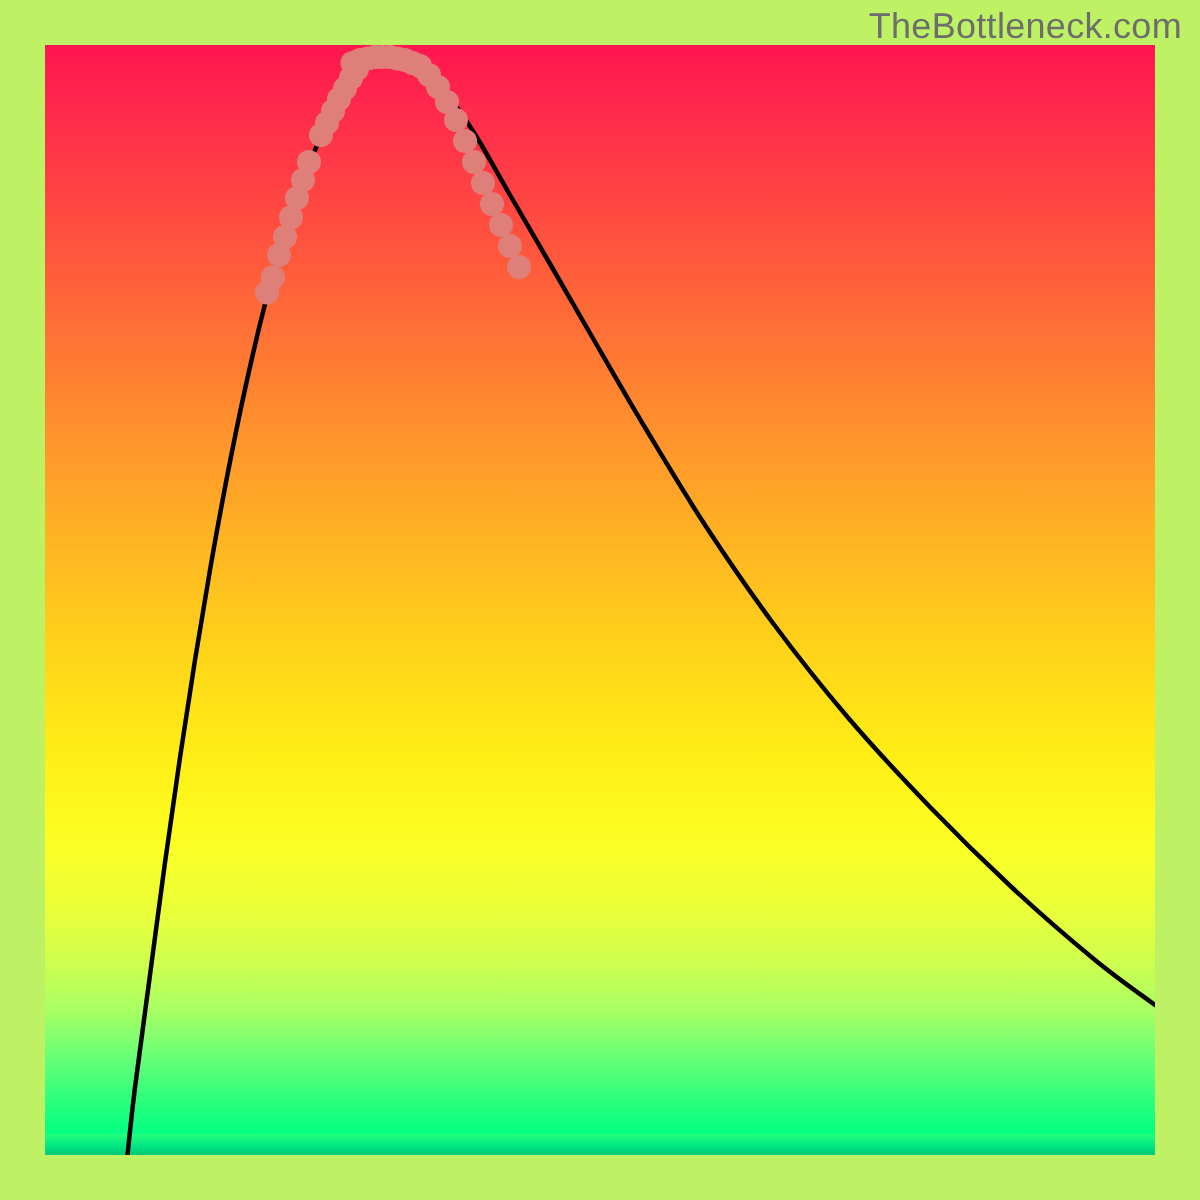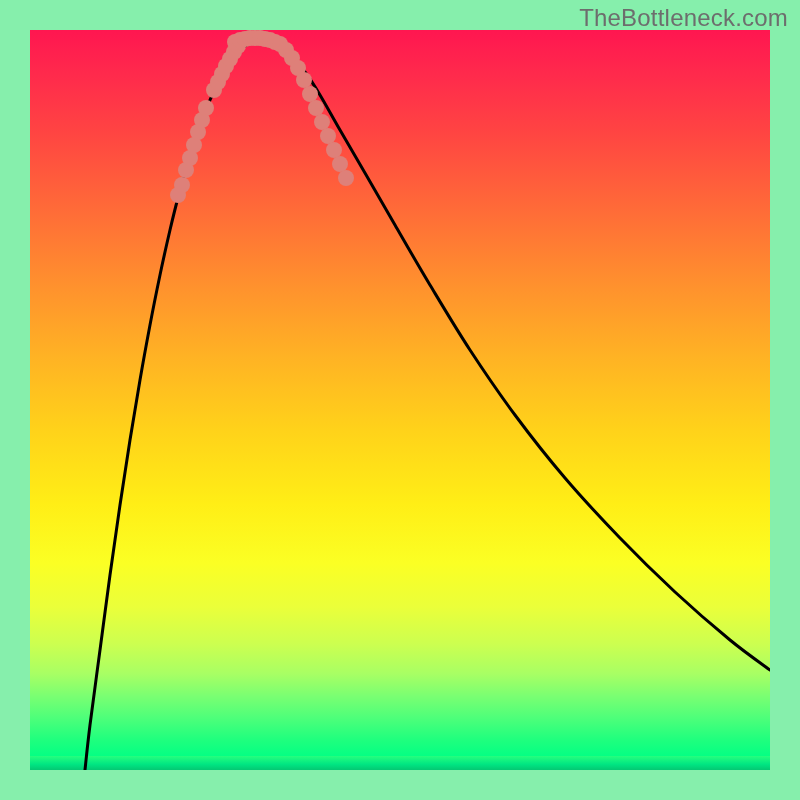--- a/index.html
+++ b/index.html
@@ -8,21 +8,21 @@
     width: 800px;
     height: 800px;
     overflow: hidden;
     background: #000;
     font-family: Arial, Helvetica, sans-serif;
   }
   .frame {
     position: relative;
     width: 800px;
     height: 800px;
-    background: #86efac;
+    background: #bef264;
   }
   .plot-area {
     position: absolute;
     left: 30px;
     top: 30px;
     width: 740px;
     height: 740px;
     overflow: hidden;
   }
   .gradient {

